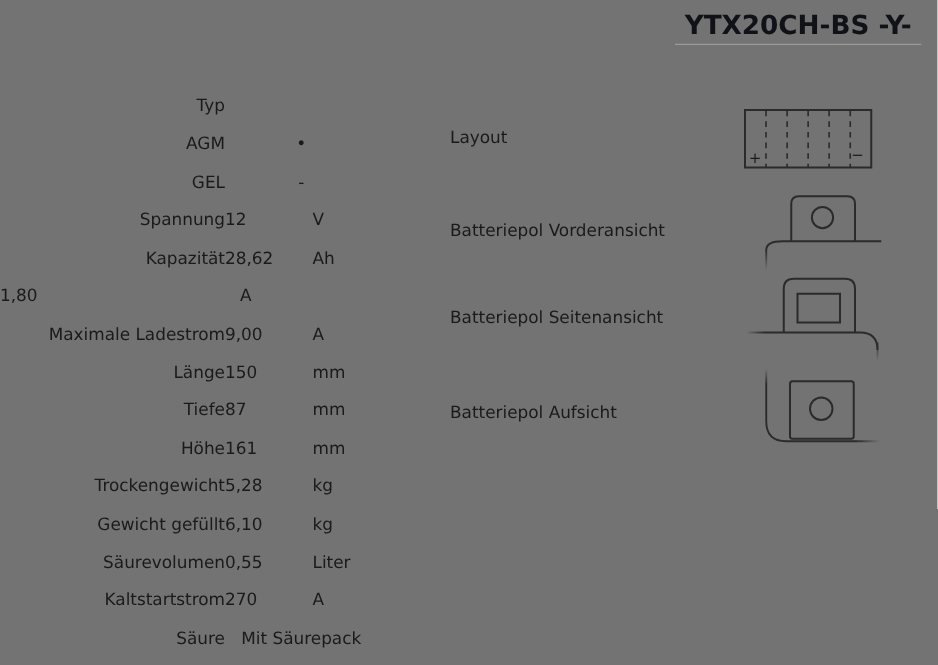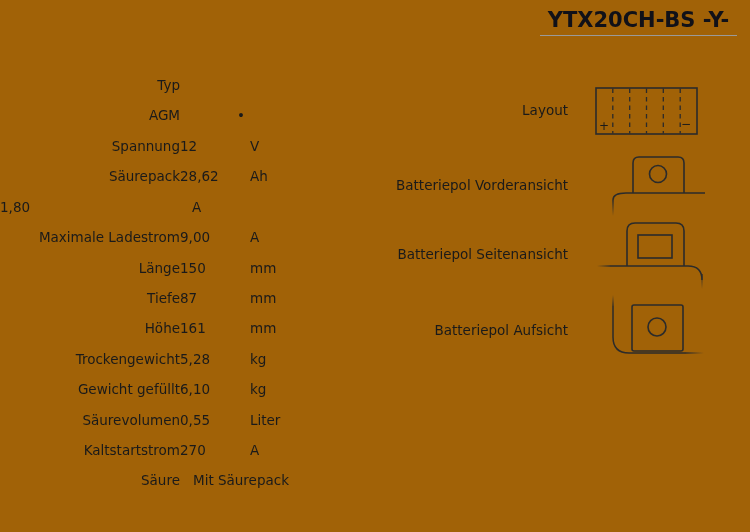--- a/index.html
+++ b/index.html
@@ -1,21 +1,21 @@
 <!DOCTYPE html>
 <html><head>
 <meta charset="utf-8">
 <style>
   * { margin: 0; padding: 0; box-sizing: border-box; }
   html, body { background: #ffffff; }
   .page {
     position: relative;
     width: 750px;
     height: 532px;
-    background: #a16207;
+    background: #737373;
     font-family: "DejaVu Sans", "Liberation Sans", sans-serif;
     color: #1a1a1a;
     overflow: hidden;
   }
   .title {
     position: absolute;
     left: 540px;
     top: 8px;
     width: 197px;
     text-align: center;
@@ -41,21 +41,20 @@
   }
   .spec-row.merged { grid-template-columns: 180px 122px 0px; }
   .spec-label { text-align: right; white-space: nowrap; }
   .spec-value { text-align: left; white-space: nowrap; }
   .merged .spec-value { text-align: center; }
   .spec-unit { padding-left: 12px; text-align: left; white-space: nowrap; }
   .diagram-label {
     position: absolute;
     left: 360px;
     width: 208px;
-    text-align: right;
     font-size: 13.5px;
     line-height: 17px;
     white-space: nowrap;
   }
   .dsvg { position: absolute; }
 </style>
 </head>
 <body>
 
 <div class="page">
@@ -65,27 +64,32 @@
   <div class="spec-table">
     <div class="spec-row merged">
       <div class="spec-label">Typ</div>
 
     </div>
     <div class="spec-row merged">
       <div class="spec-label">AGM</div>
       <div class="spec-value">•</div>
 
     </div>
+    <div class="spec-row merged">
+      <div class="spec-label">GEL</div>
+      <div class="spec-value">-</div>
+
+    </div>
     <div class="spec-row">
       <div class="spec-label">Spannung</div>
       <div class="spec-value">12</div>
       <div class="spec-unit">V</div>
     </div>
     <div class="spec-row">
-      <div class="spec-label">Säurepack</div>
+      <div class="spec-label">Kapazität</div>
       <div class="spec-value">28,62</div>
       <div class="spec-unit">Ah</div>
     </div>
     <div class="spec-row">
       <div class="spec-value">1,80</div>
       <div class="spec-unit">A</div>
     </div>
     <div class="spec-row">
       <div class="spec-label">Maximale Ladestrom</div>
       <div class="spec-value">9,00</div>

